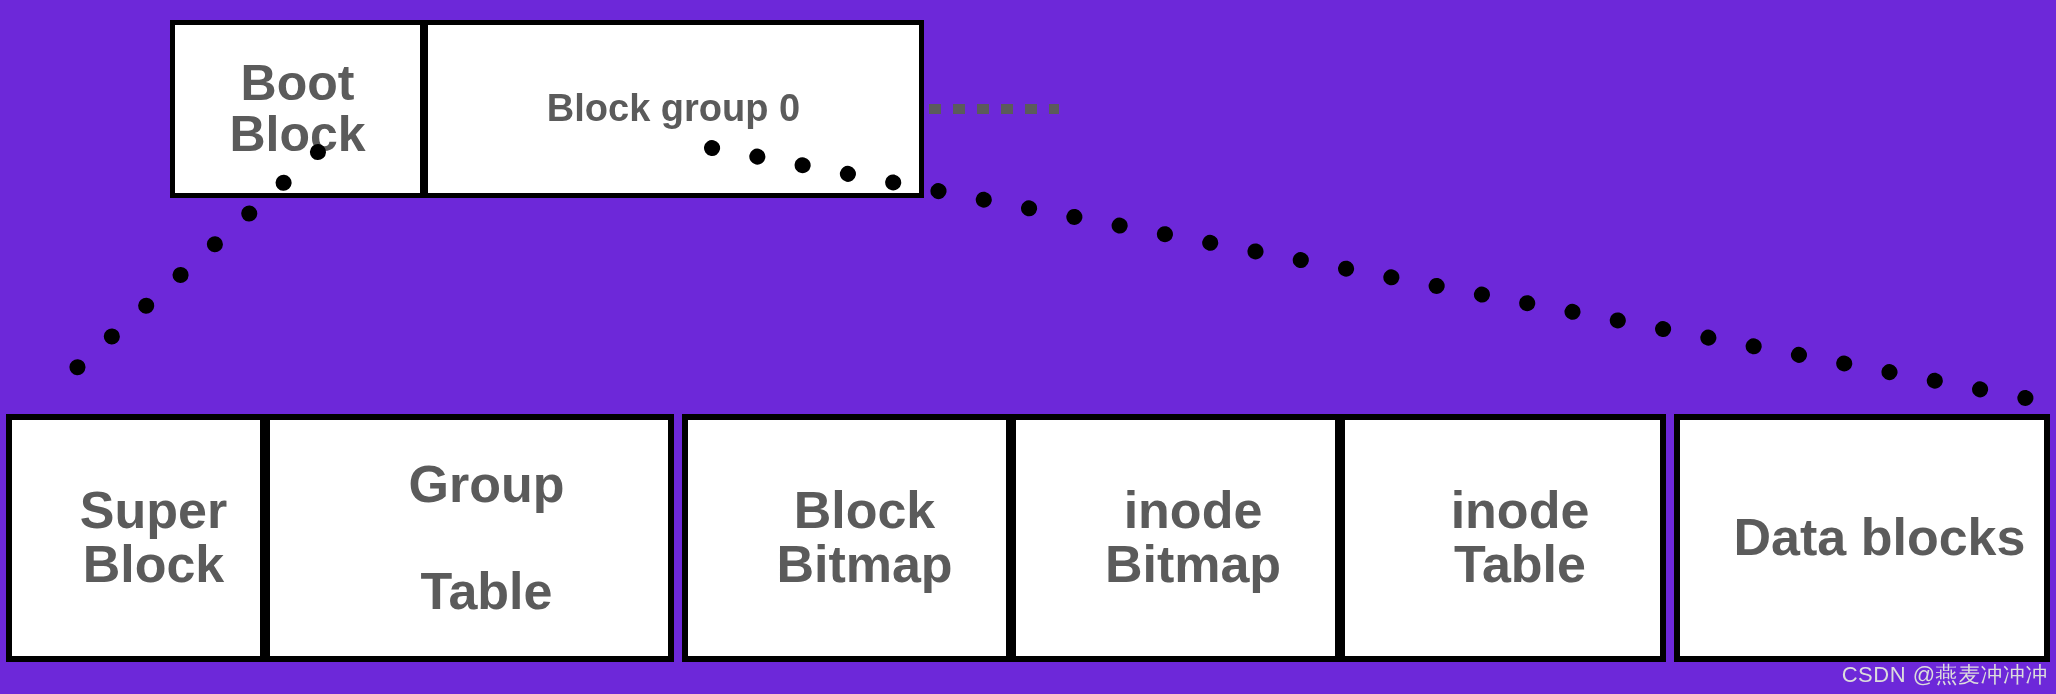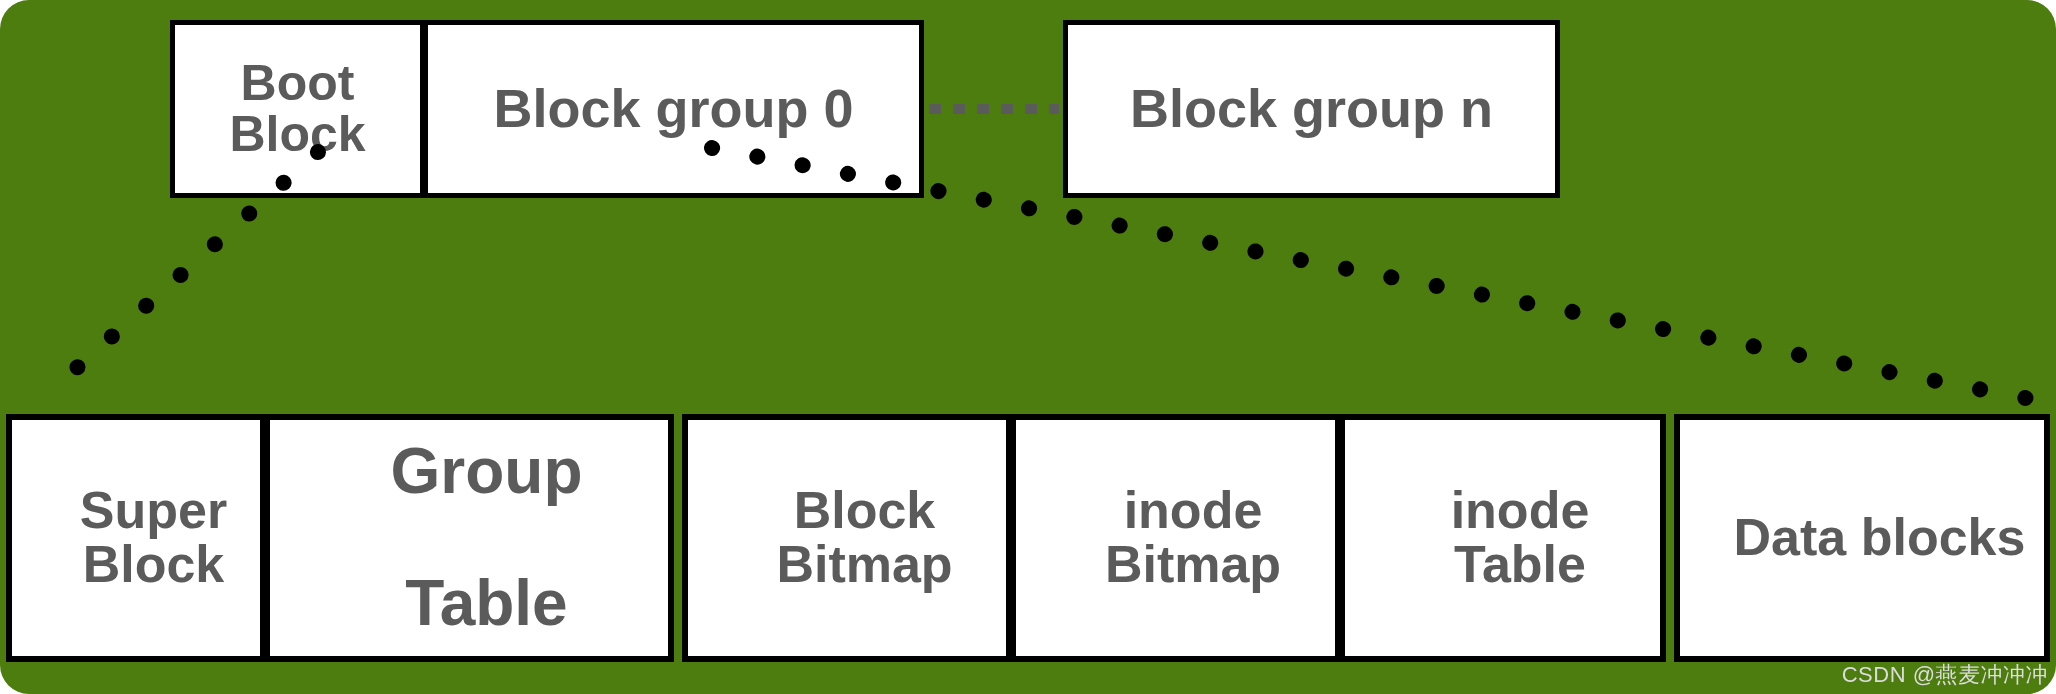--- a/index.html
+++ b/index.html
@@ -7,23 +7,22 @@
     padding: 0;
     background: #ffffff;
   }
   body {
     font-family: "Liberation Sans", sans-serif;
   }
   #canvas {
     position: relative;
     width: 2056px;
     height: 694px;
-    background: #4d7c0f;
+    background: #6d28d9;
     overflow: hidden;
-    border-radius: 29px;
   }
 
   
   #top-row { position: absolute; left: 0; top: 0; width: 2056px; height: 160px; }
 
   .top-strip {
     position: absolute;
     box-sizing: border-box;
     border: 5px solid #000000;
     background: #ffffff;
@@ -36,21 +35,21 @@
     line-height: 1.03;
   }
 
   #boot-block {
     left: 170px; top: 20px; width: 254px; height: 178px;
     font-size: 50px;
     border-right-width: 4px;
   }
   #block-group-0 {
     left: 424px; top: 20px; width: 500px; height: 178px;
-    font-size: 54px;
+    font-size: 38px;
     border-left-width: 4px;
   }
   #block-group-n {
     left: 1063px; top: 20px; width: 497px; height: 178px;
     font-size: 54px;
   }
 
   
   #top-connector {
     position: absolute;
@@ -80,21 +79,21 @@
     align-items: center;
     justify-content: center;
     text-align: center;
     color: #5b5b5b;
     font-weight: bold;
     line-height: 1.03;
     padding-left: 35px;
   }
 
   #c-super       { left: 0px;    width: 260px;  font-size: 52px; }
-  #c-gdt         { left: 259px;  width: 409px;  font-size: 64px; border-left-width:5px; }
+  #c-gdt         { left: 259px;  width: 409px;  font-size: 52px; border-left-width:5px; }
   #c-blockbitmap { left: 676px;  width: 330px;  font-size: 52px; }
   #c-inodebitmap { left: 1005px; width: 330px;  font-size: 52px; border-left-width:5px; }
   #c-inodetable  { left: 1334px; width: 326px;  font-size: 52px; border-left-width:5px; }
   #c-datablocks  { left: 1668px; width: 376px;  font-size: 52px; }
 
   
   #leaders {
     position: absolute;
     left: 0; top: 0;
     width: 2056px; height: 694px;
@@ -129,23 +128,20 @@
     </div>
 
     <div class="top-strip" id="block-group-0">
       <span>Block group 0</span>
     </div>
 
     <svg id="top-connector" viewBox="0 0 130 10" preserveAspectRatio="none">
       <line x1="0" y1="5" x2="130" y2="5" stroke="#5b5b5b" stroke-width="10" stroke-dasharray="12 12" stroke-linecap="butt"></line>
     </svg>
 
-    <div class="top-strip" id="block-group-n">
-      <span>Block group n</span>
-    </div>
 
   </div>
 
   <svg id="leaders" viewBox="0 0 2056 694">
 
     <line x1="318" y1="152" x2="52" y2="390" stroke="#000000" stroke-width="16" stroke-dasharray="0.1 46" stroke-linecap="round"></line>
 
     <line x1="712" y1="148" x2="2036" y2="400" stroke="#000000" stroke-width="16" stroke-dasharray="0.1 46" stroke-linecap="round"></line>
   </svg>
 

